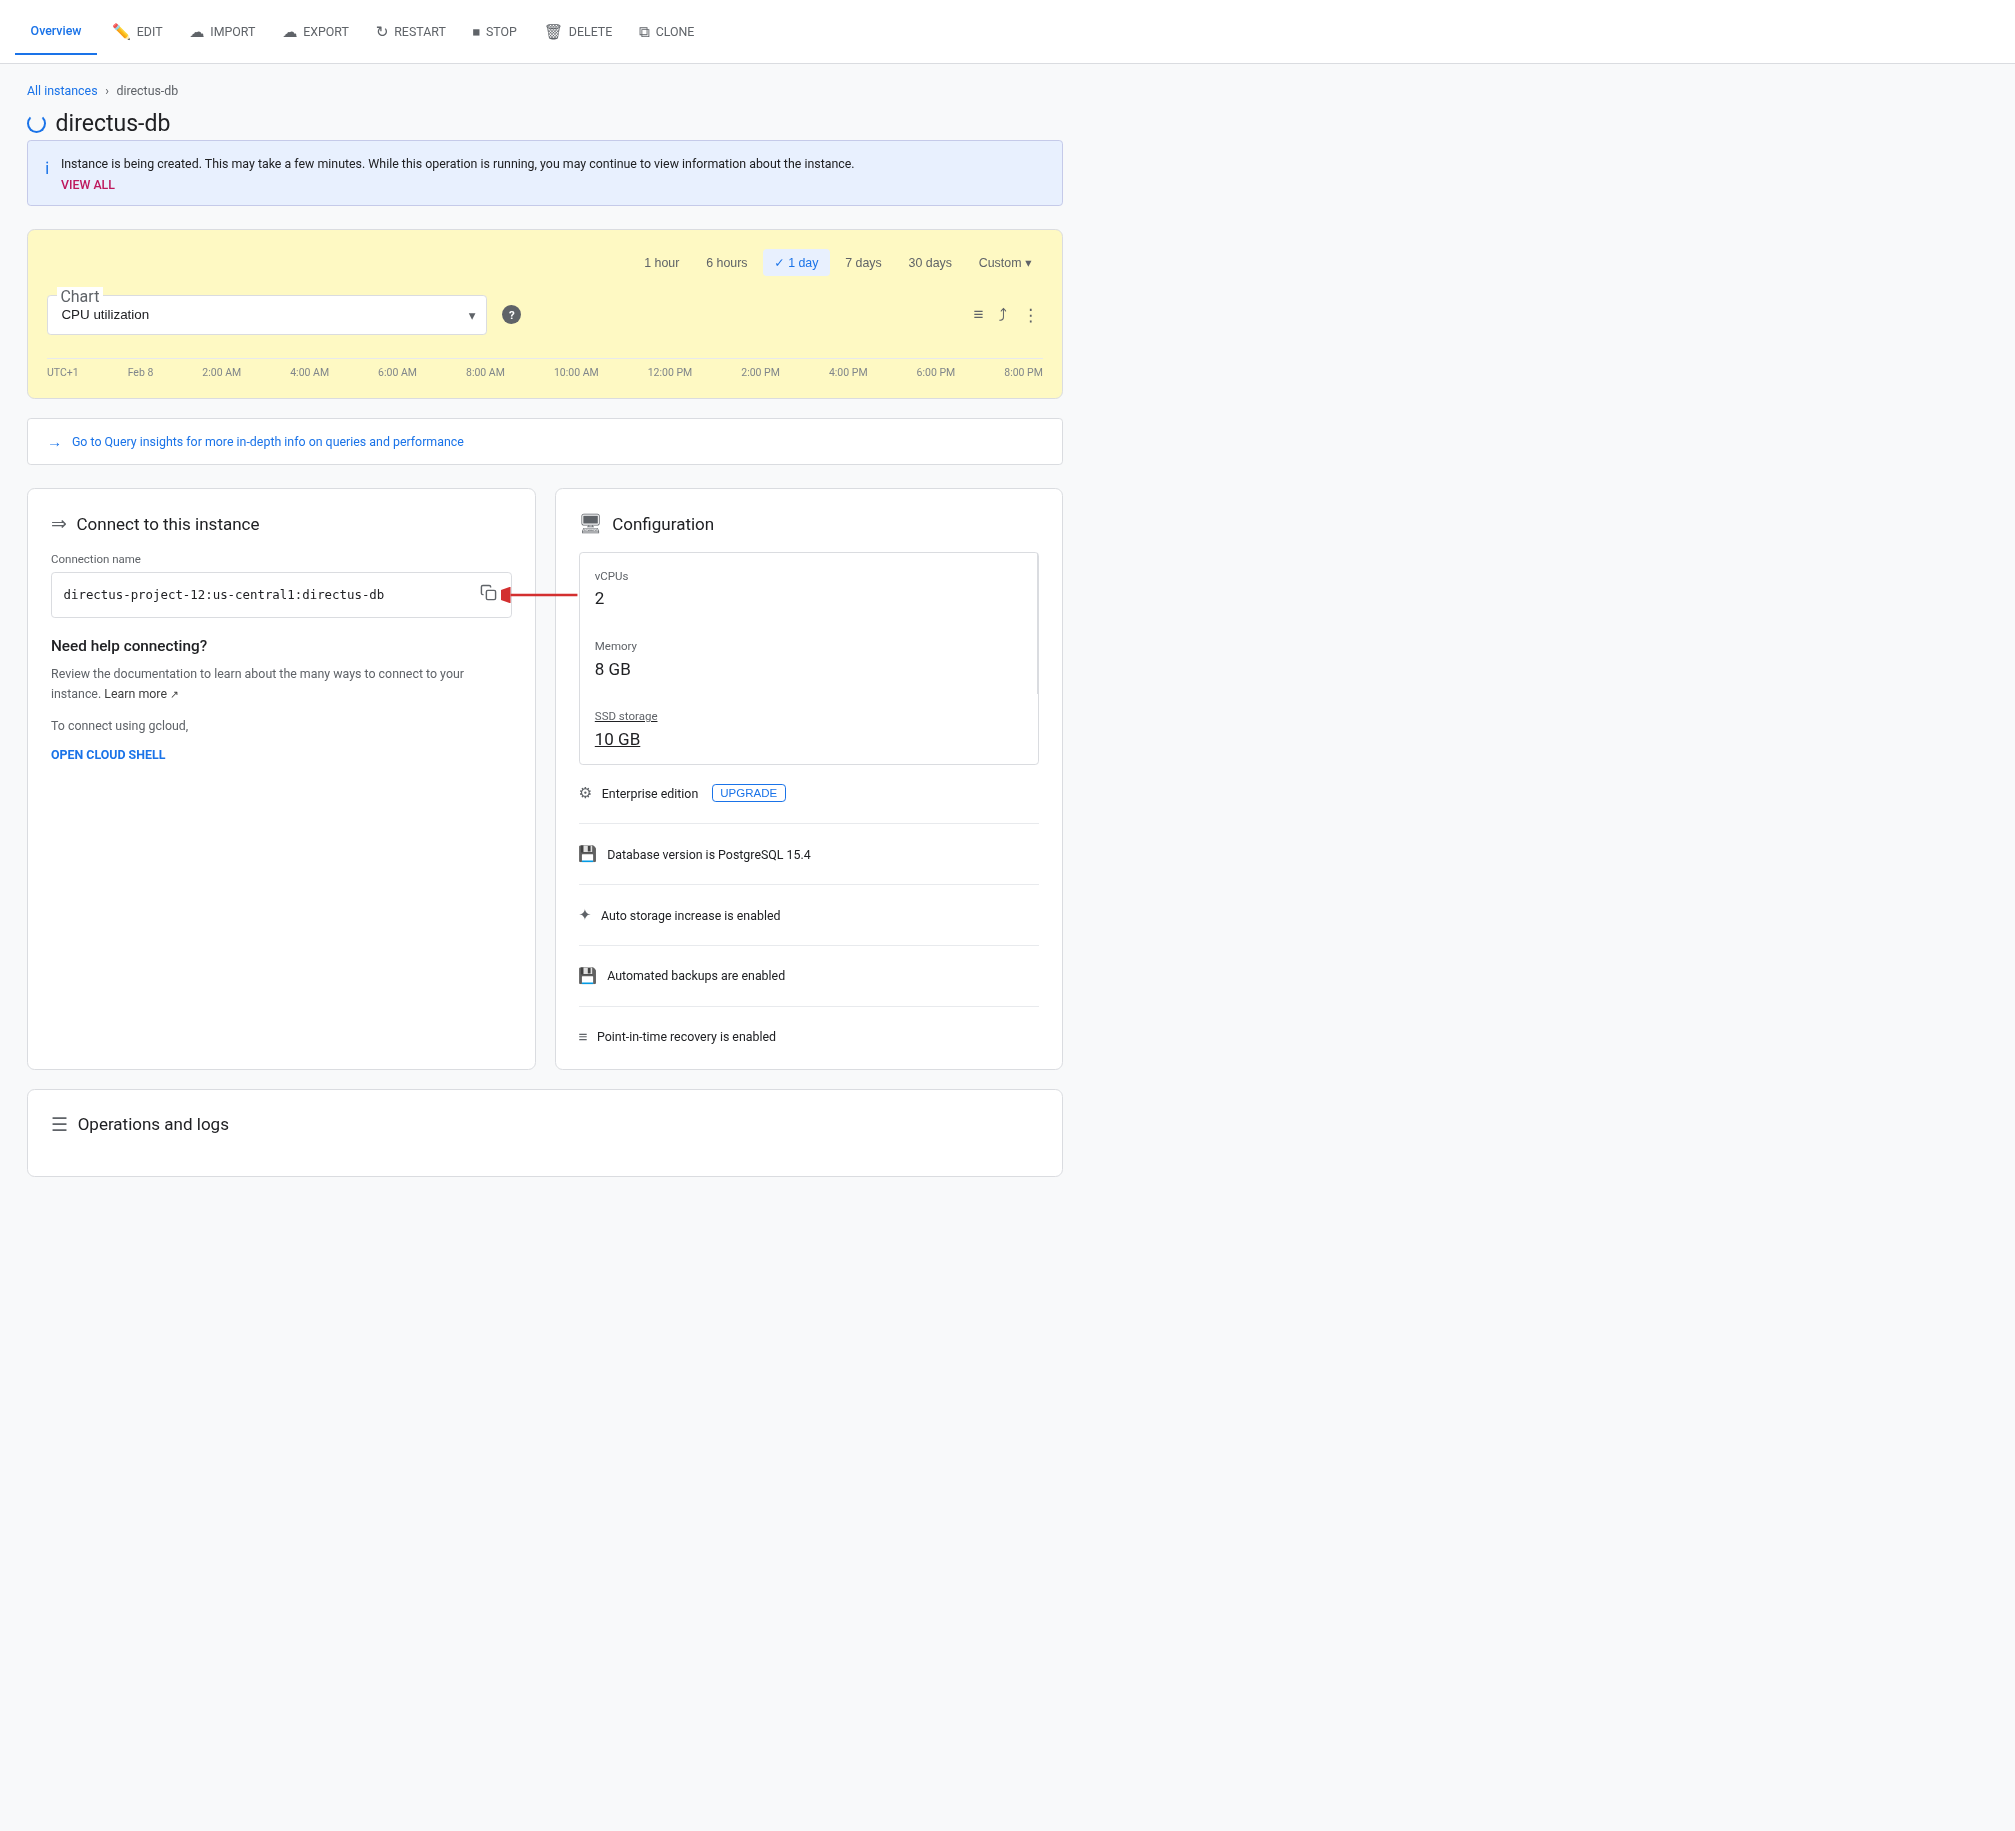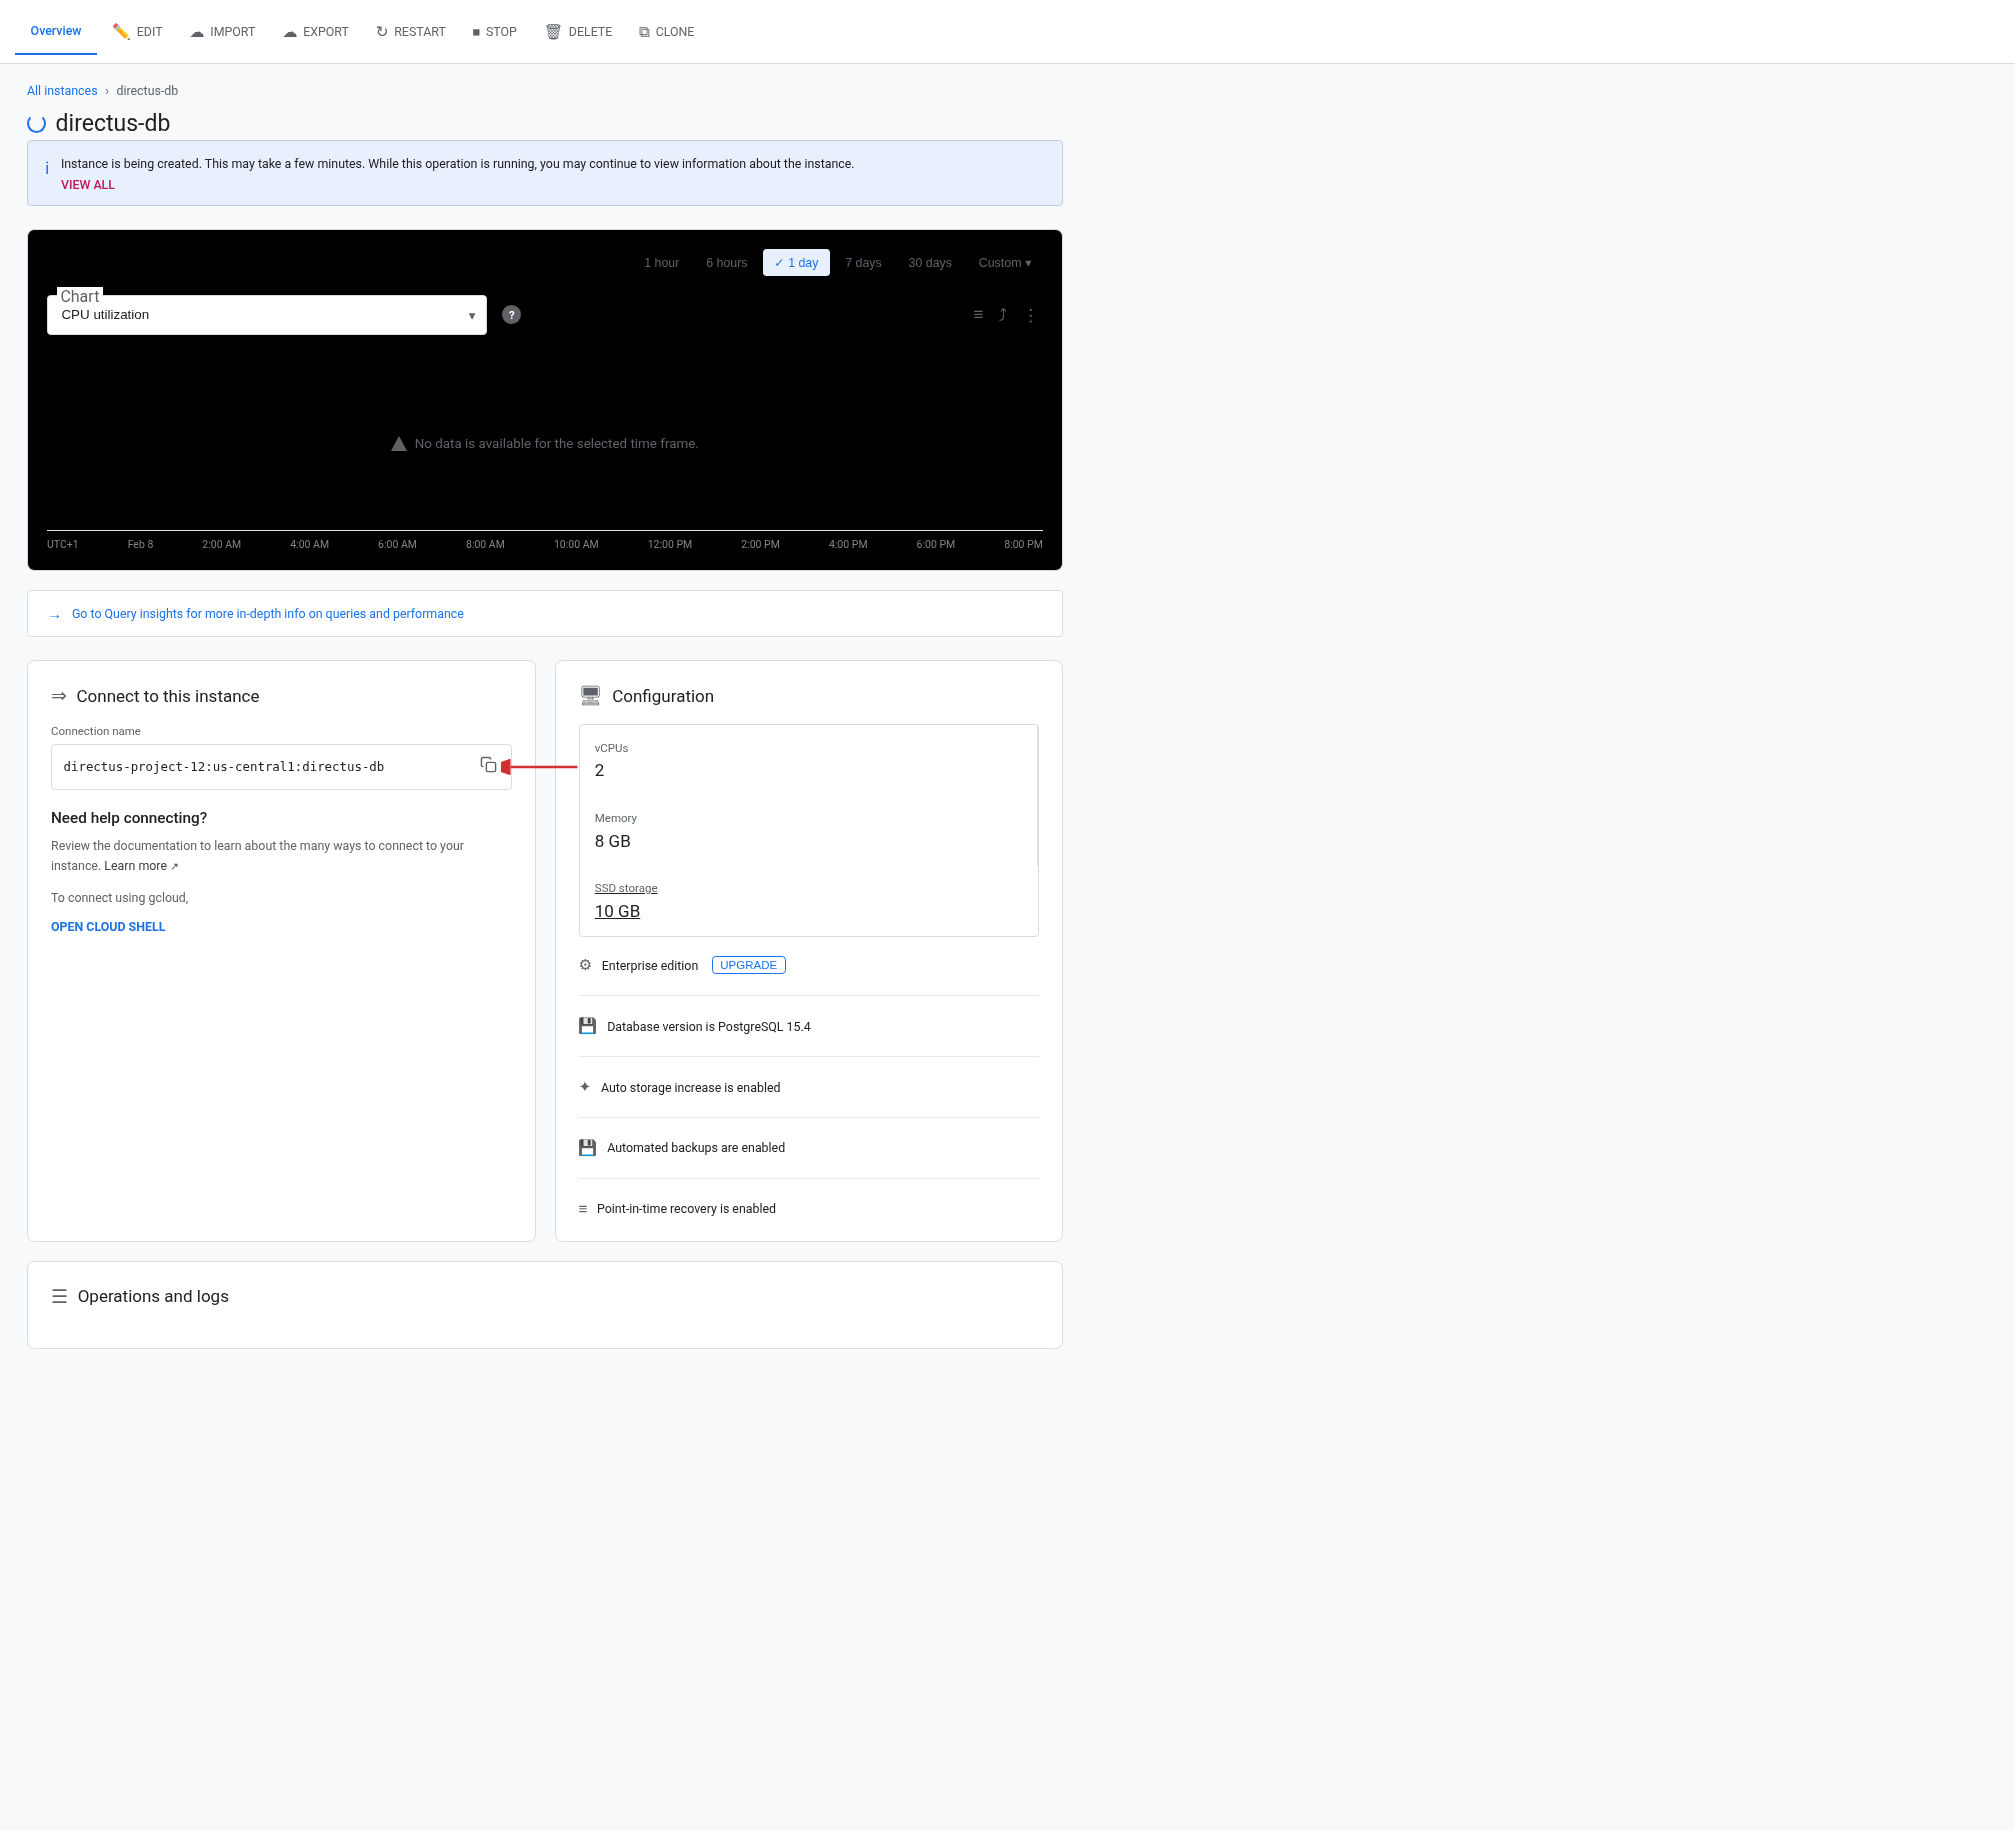--- a/index.html
+++ b/index.html
@@ -95,21 +95,21 @@
       display: flex;
       align-items: flex-start;
       gap: 11.5px;
       margin-bottom: 23px;
     }
     .info-banner-icon { color: #1a73e8; font-size: 17px; margin-top: 1px; }
     .info-banner-text { font-size: 12.4px; color: #202124; line-height: 1.5; }
     .info-banner-link { color: #be185d; font-weight: 500; font-size: 12.4px; cursor: pointer; text-decoration: none; display: block; margin-top: 3.8px; }
 
     .chart-card {
-      background: #000000;
+      background: #fef9c3;
       border: 1px solid #dadce0;
       border-radius: 7.6px;
       padding: 19px;
       margin-bottom: 19px;
     }
     .chart-time-controls {
       display: flex;
       justify-content: flex-end;
       align-items: center;
       gap: 3.8px;
@@ -476,26 +476,20 @@
         <span class="chart-select-arrow">▾</span>
       </div>
       <div class="chart-help-icon">?</div>
       <div class="chart-action-icons">
         <span class="chart-action-icon">≡</span>
         <span class="chart-action-icon">⤴</span>
         <span class="chart-action-icon">⋮</span>
       </div>
     </div>
 
-    <div class="chart-area">
-      <div class="no-data-msg">
-        <div class="no-data-triangle"></div>
-        <span>No data is available for the selected time frame.</span>
-      </div>
-    </div>
 
     <div class="chart-x-axis">
       <span>UTC+1</span>
       <span>Feb 8</span>
       <span>2:00 AM</span>
       <span>4:00 AM</span>
       <span>6:00 AM</span>
       <span>8:00 AM</span>
       <span>10:00 AM</span>
       <span>12:00 PM</span>

